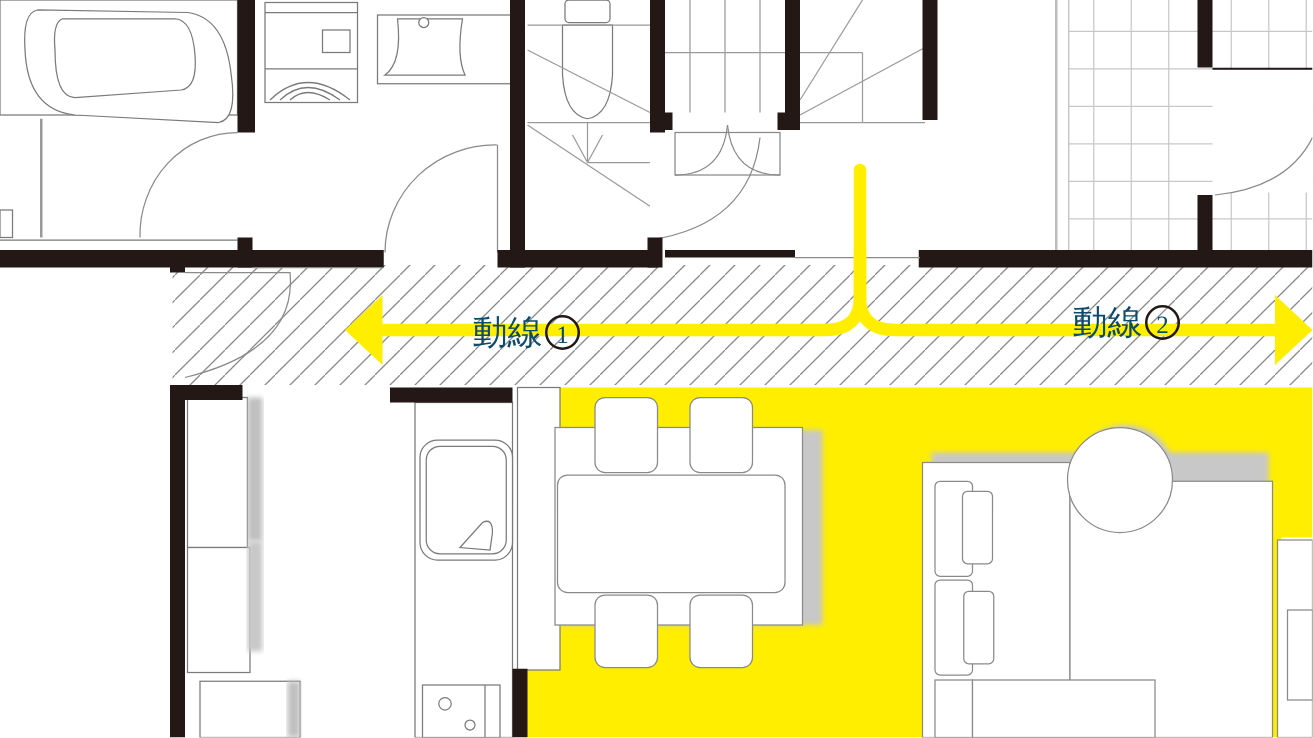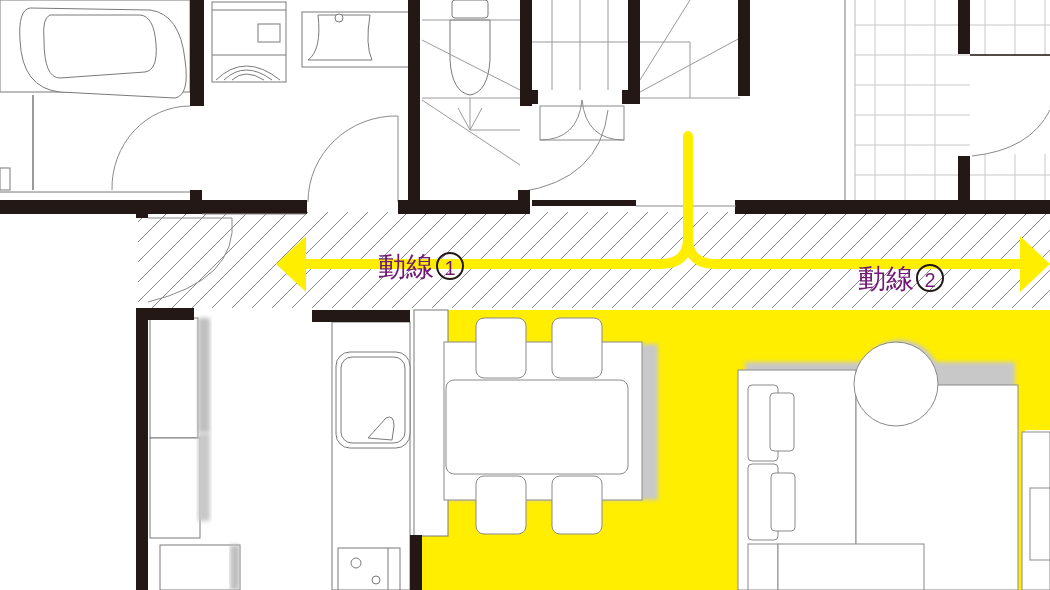--- a/index.html
+++ b/index.html
@@ -1,20 +1,20 @@
 <!DOCTYPE html>
 <html><head>
 <meta charset="utf-8">
 <style>
   html, body { margin: 0; padding: 0; background: #ffffff; }
   body { width: 1050px; height: 590px; overflow: hidden; position: relative;
          font-family: "DejaVu Sans", sans-serif; }
   #plan { position: absolute; left: 0; top: 0; width: 1050px; height: 590px; }
-  .label { position: absolute; font-size: 28px; color: #701a75; background: transparent;
-           line-height: 1; white-space: nowrap; font-family: Liberation Sans, sans-serif; }
+  .label { position: absolute; font-size: 28px; color: #0c4a6e; background: transparent;
+           line-height: 1; white-space: nowrap; font-family: Liberation Serif, serif; }
   .label .num { display: inline-block; width: 28px; height: 28px; border: 2px solid #231815;
                 border-radius: 50%; font-size: 20px; text-align: center; line-height: 28px;
                 box-sizing: border-box; vertical-align: 1px; margin-left: 2px; }
 </style>
 </head>
 <body>
 
 <svg id="plan" data-name="floor-plan" viewBox="0 0 1050 590" xmlns="http://www.w3.org/2000/svg">
   <defs>
     <pattern id="hatch" patternUnits="userSpaceOnUse" width="20" height="20" patternTransform="rotate(0)">
@@ -209,21 +209,21 @@
     <polygon data-name="arrow-right-icon" points="1050,264 1020,236 1020,292" fill="#FFEE00"></polygon>
   </g>
 
   <rect x="368" y="246" width="114" height="38" fill="#ffffff" opacity="0"></rect>
 </svg>
 
 <div class="label" style="left:372px; top:250px; background:transparent;" data-name="flow-label-1">
   <span data-name="flow-label-1-text">動線</span><span class="num" data-name="flow-label-1-number">1</span>
 </div>
 
-<div class="label" style="left:852px; top:262px;" data-name="flow-label-2">
+<div class="label" style="left:852px; top:242px;" data-name="flow-label-2">
   <span data-name="flow-label-2-text">動線</span><span class="num" data-name="flow-label-2-number">2</span>
 </div>
 
 <style>
   
   [data-name="flow-label-1"], [data-name="flow-label-2"] {
     padding: 2px 6px; background: rgba(255,255,255,0) ;
   }
 </style>
 

